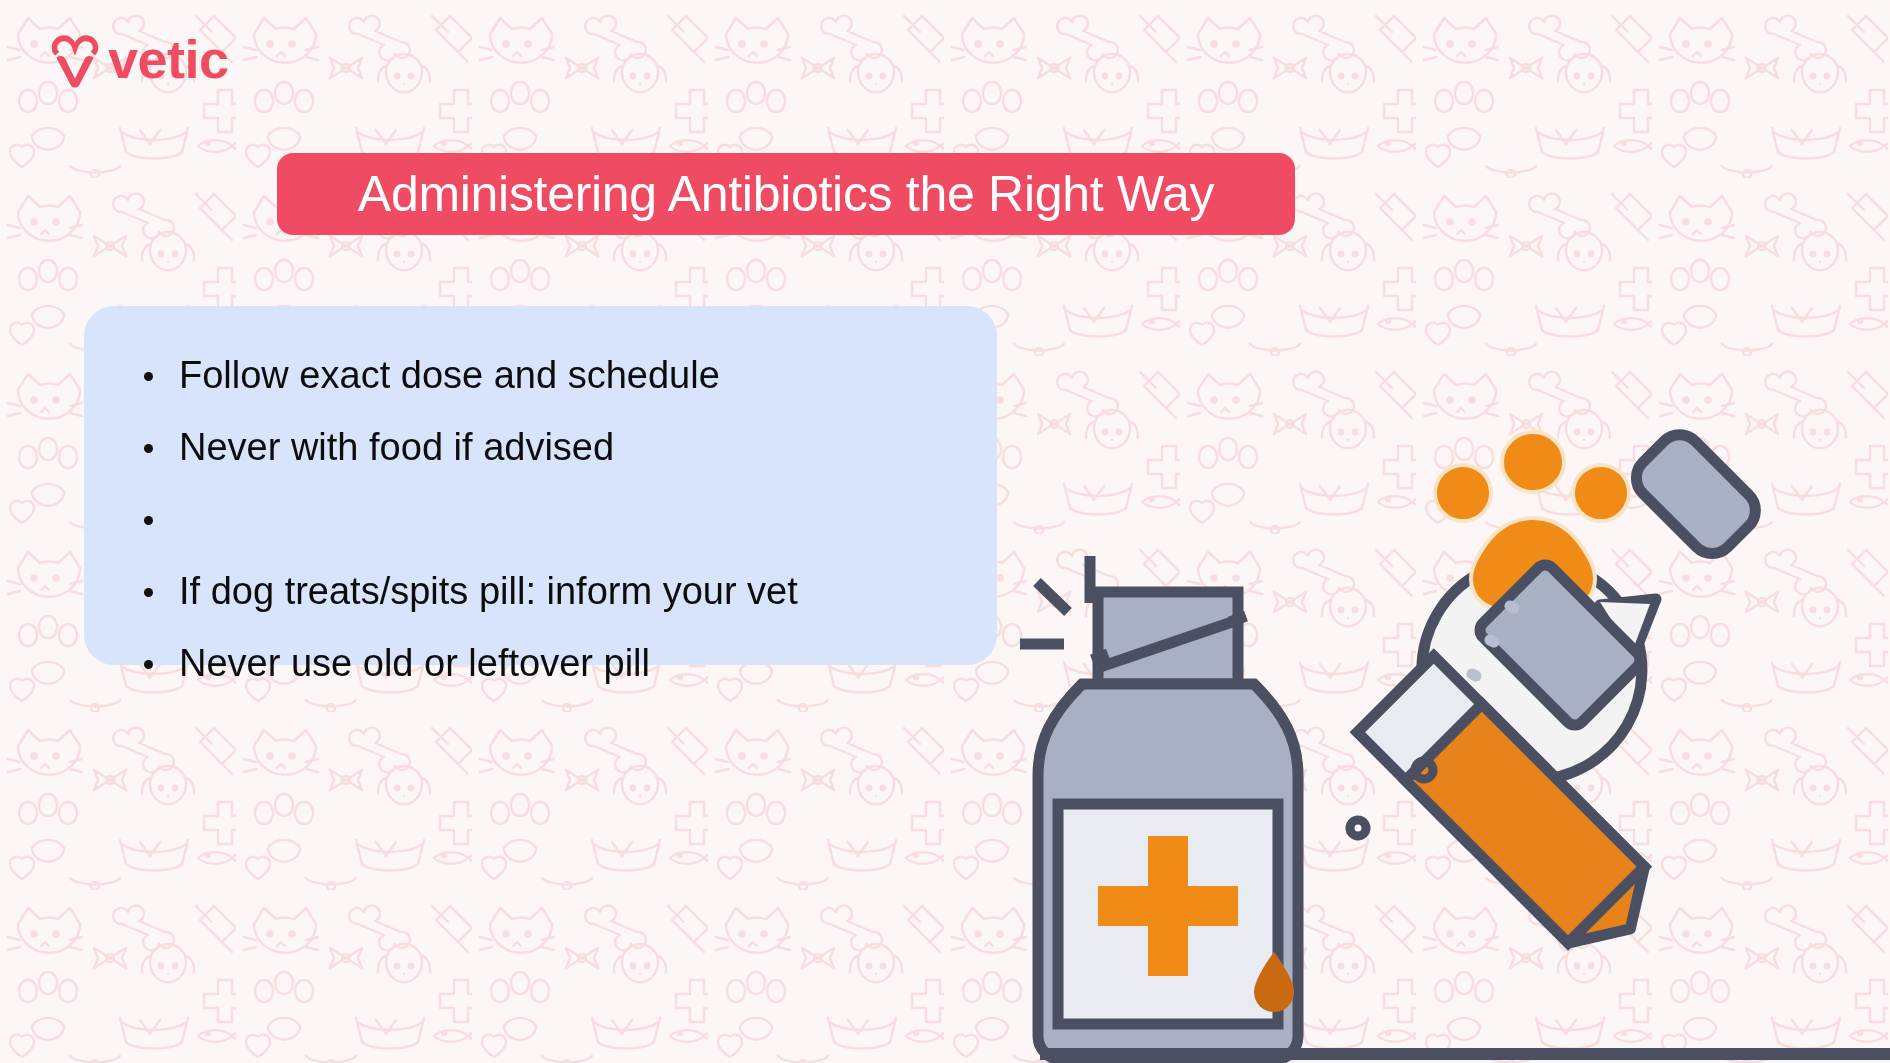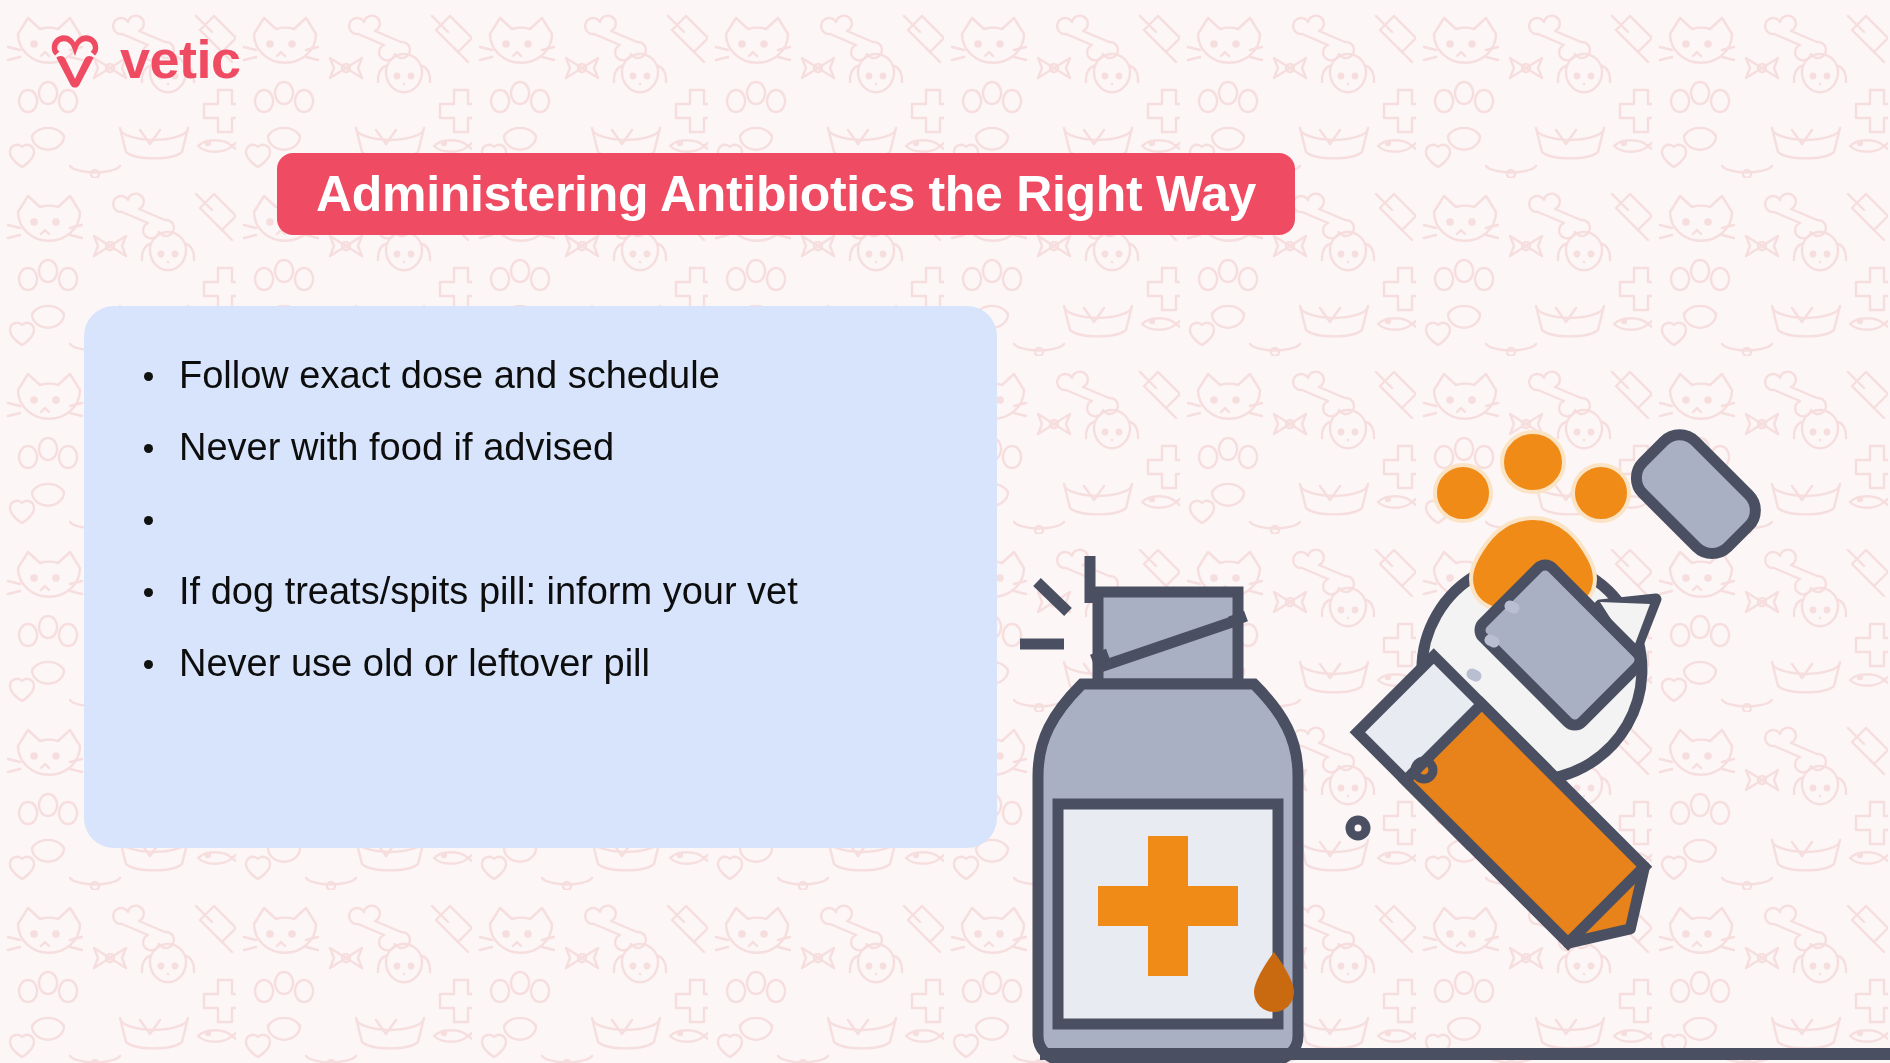--- a/index.html
+++ b/index.html
@@ -33,21 +33,21 @@
   }
 
   
   .logo {
     position: absolute;
     left: 44px;
     top: 28px;
     z-index: 5;
     display: flex;
     align-items: center;
-    gap: 14px;
+    gap: 2px;
   }
   .logo-mark {
     width: 62px;
     height: 62px;
     display: block;
   }
   .logo-word {
     font-size: 54px;
     font-weight: bold;
     color: #ef4c63;
@@ -65,32 +65,32 @@
     background: #ef4c63;
     border-radius: 16px;
     z-index: 5;
     display: flex;
     align-items: center;
     justify-content: center;
   }
   .title-text {
     color: #ffffff;
     font-size: 50px;
-    font-weight: bold;
+    font-weight: normal;
     letter-spacing: -0.3px;
     white-space: nowrap;
   }
 
   
   .bullet-card {
     position: absolute;
     left: 84px;
     top: 306px;
     width: 913px;
-    height: 542px;
+    height: 359px;
     background: #d7e4fb;
     border-radius: 30px;
     z-index: 5;
     box-sizing: border-box;
     padding: 34px 40px 52px 60px;
   }
   .bullet-list {
     margin: 0;
     padding: 0;
     list-style: none;

